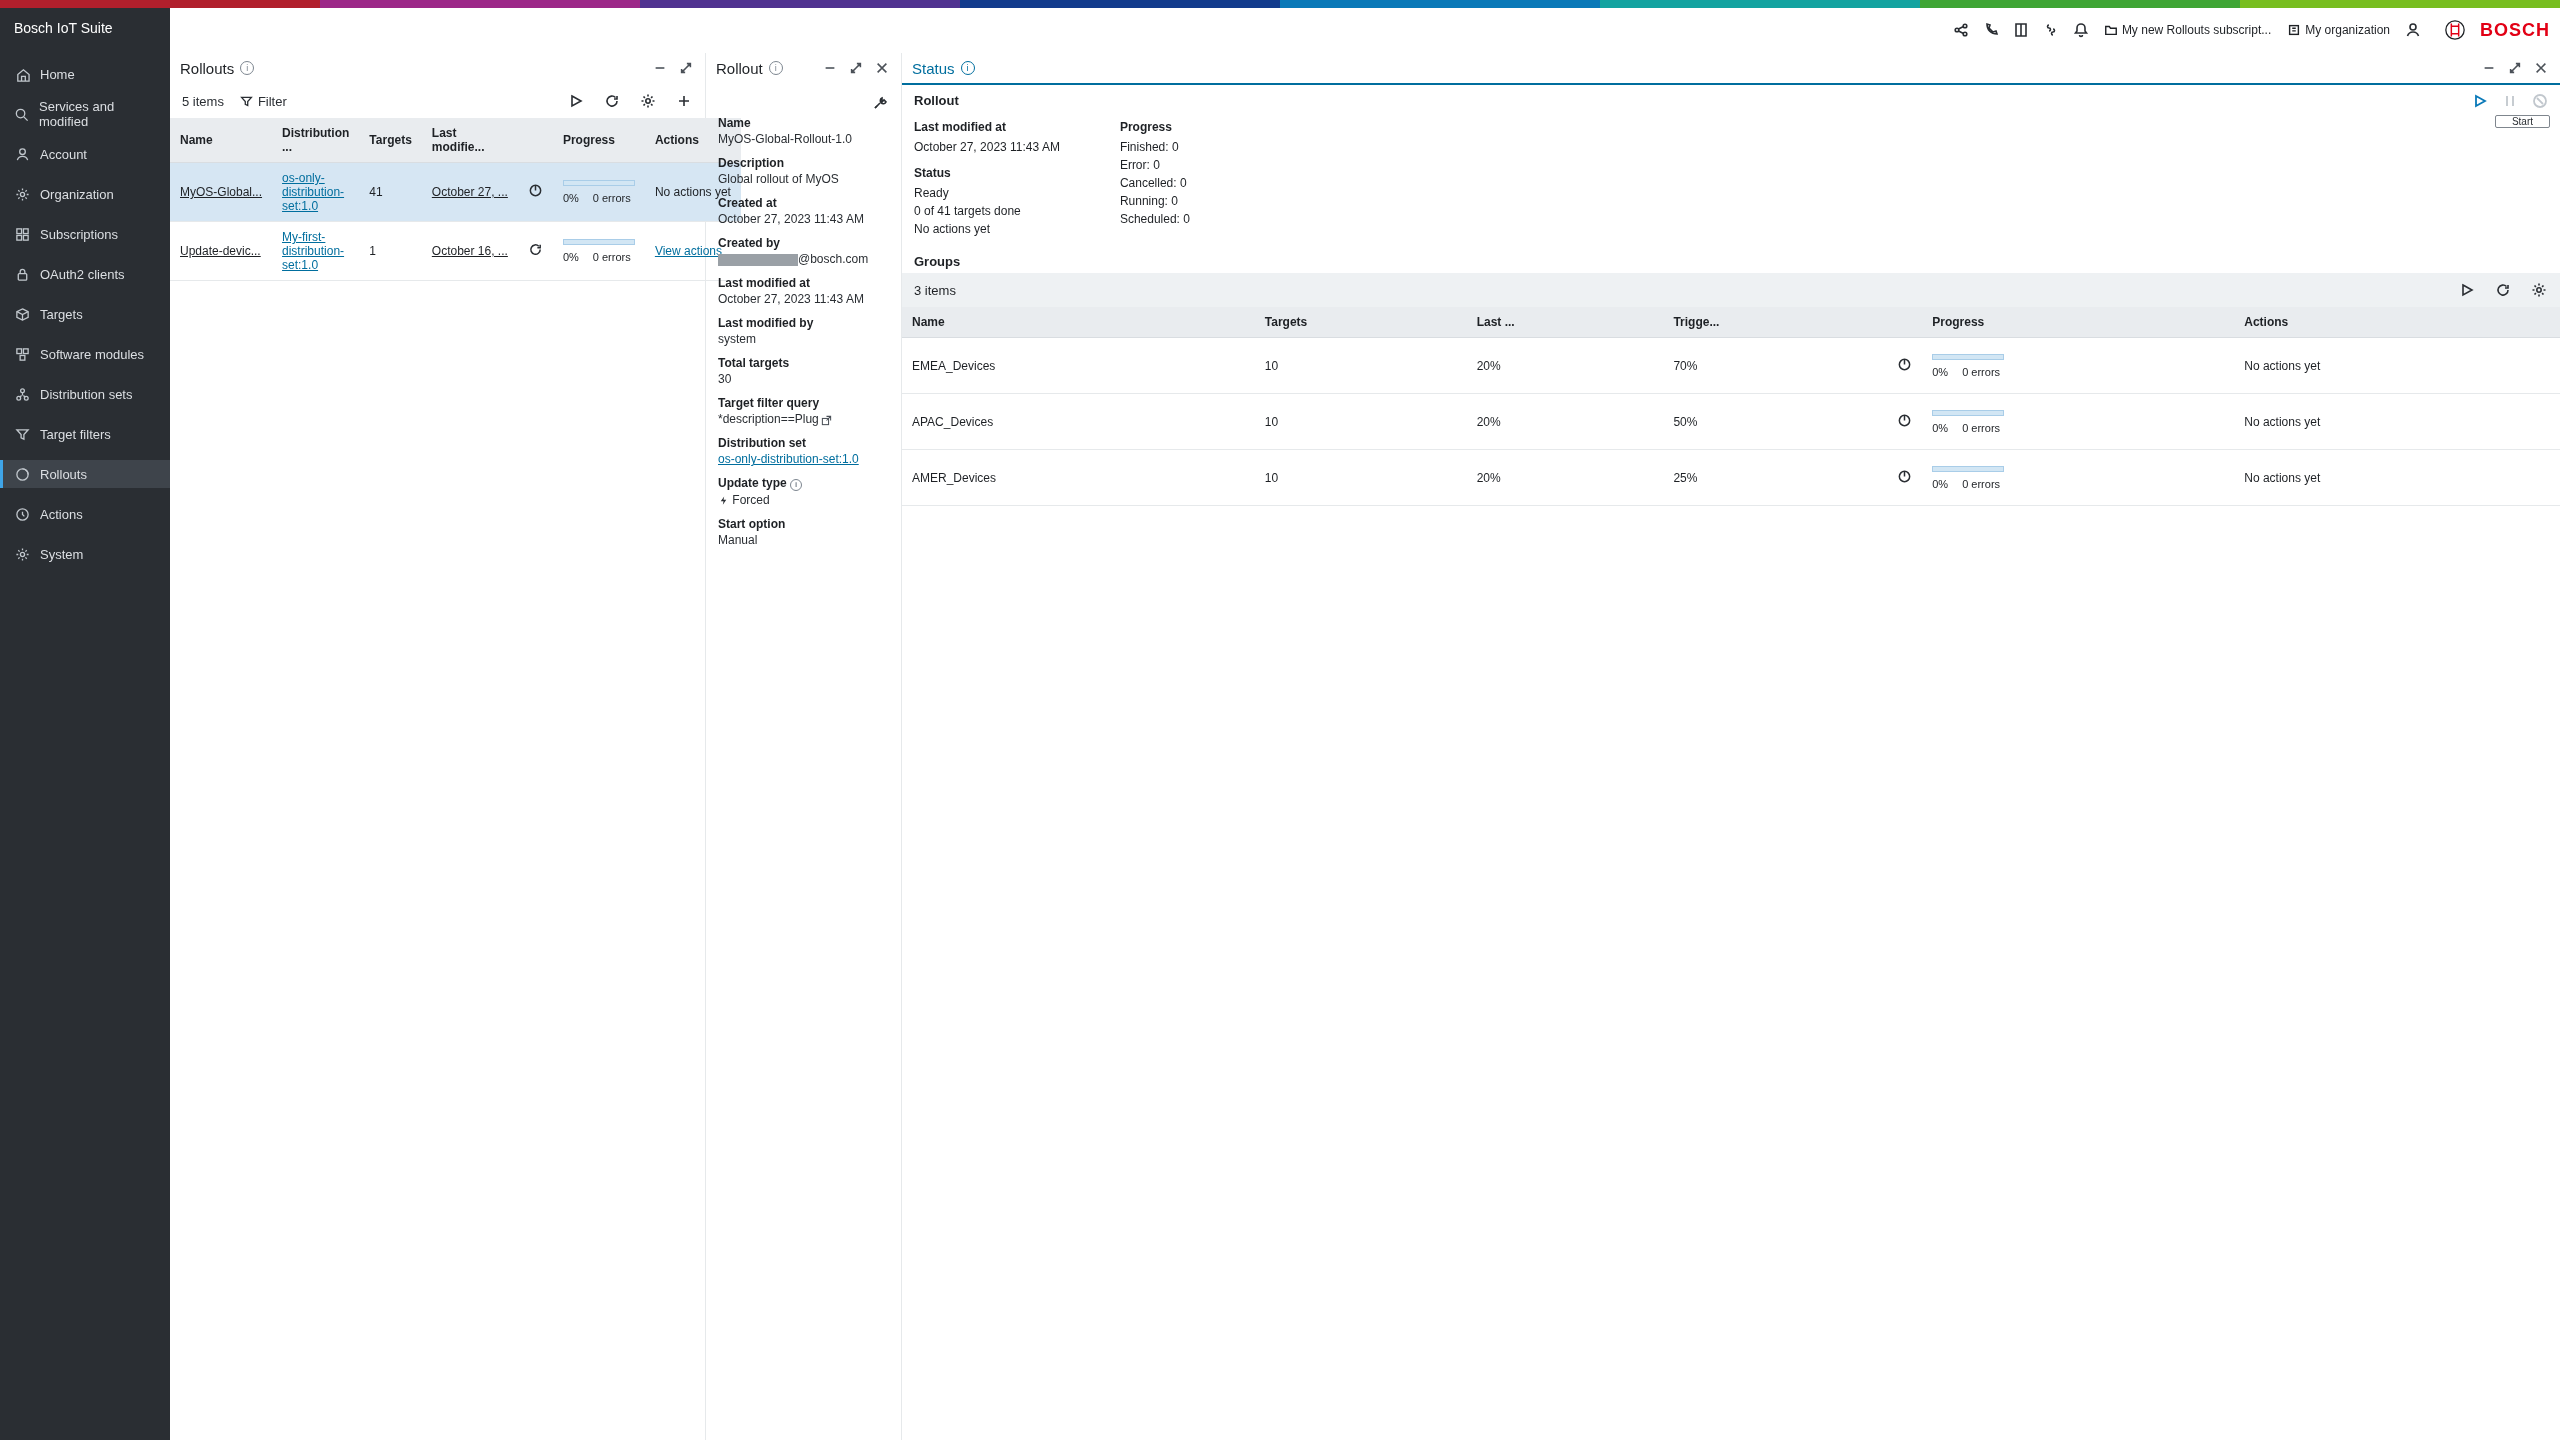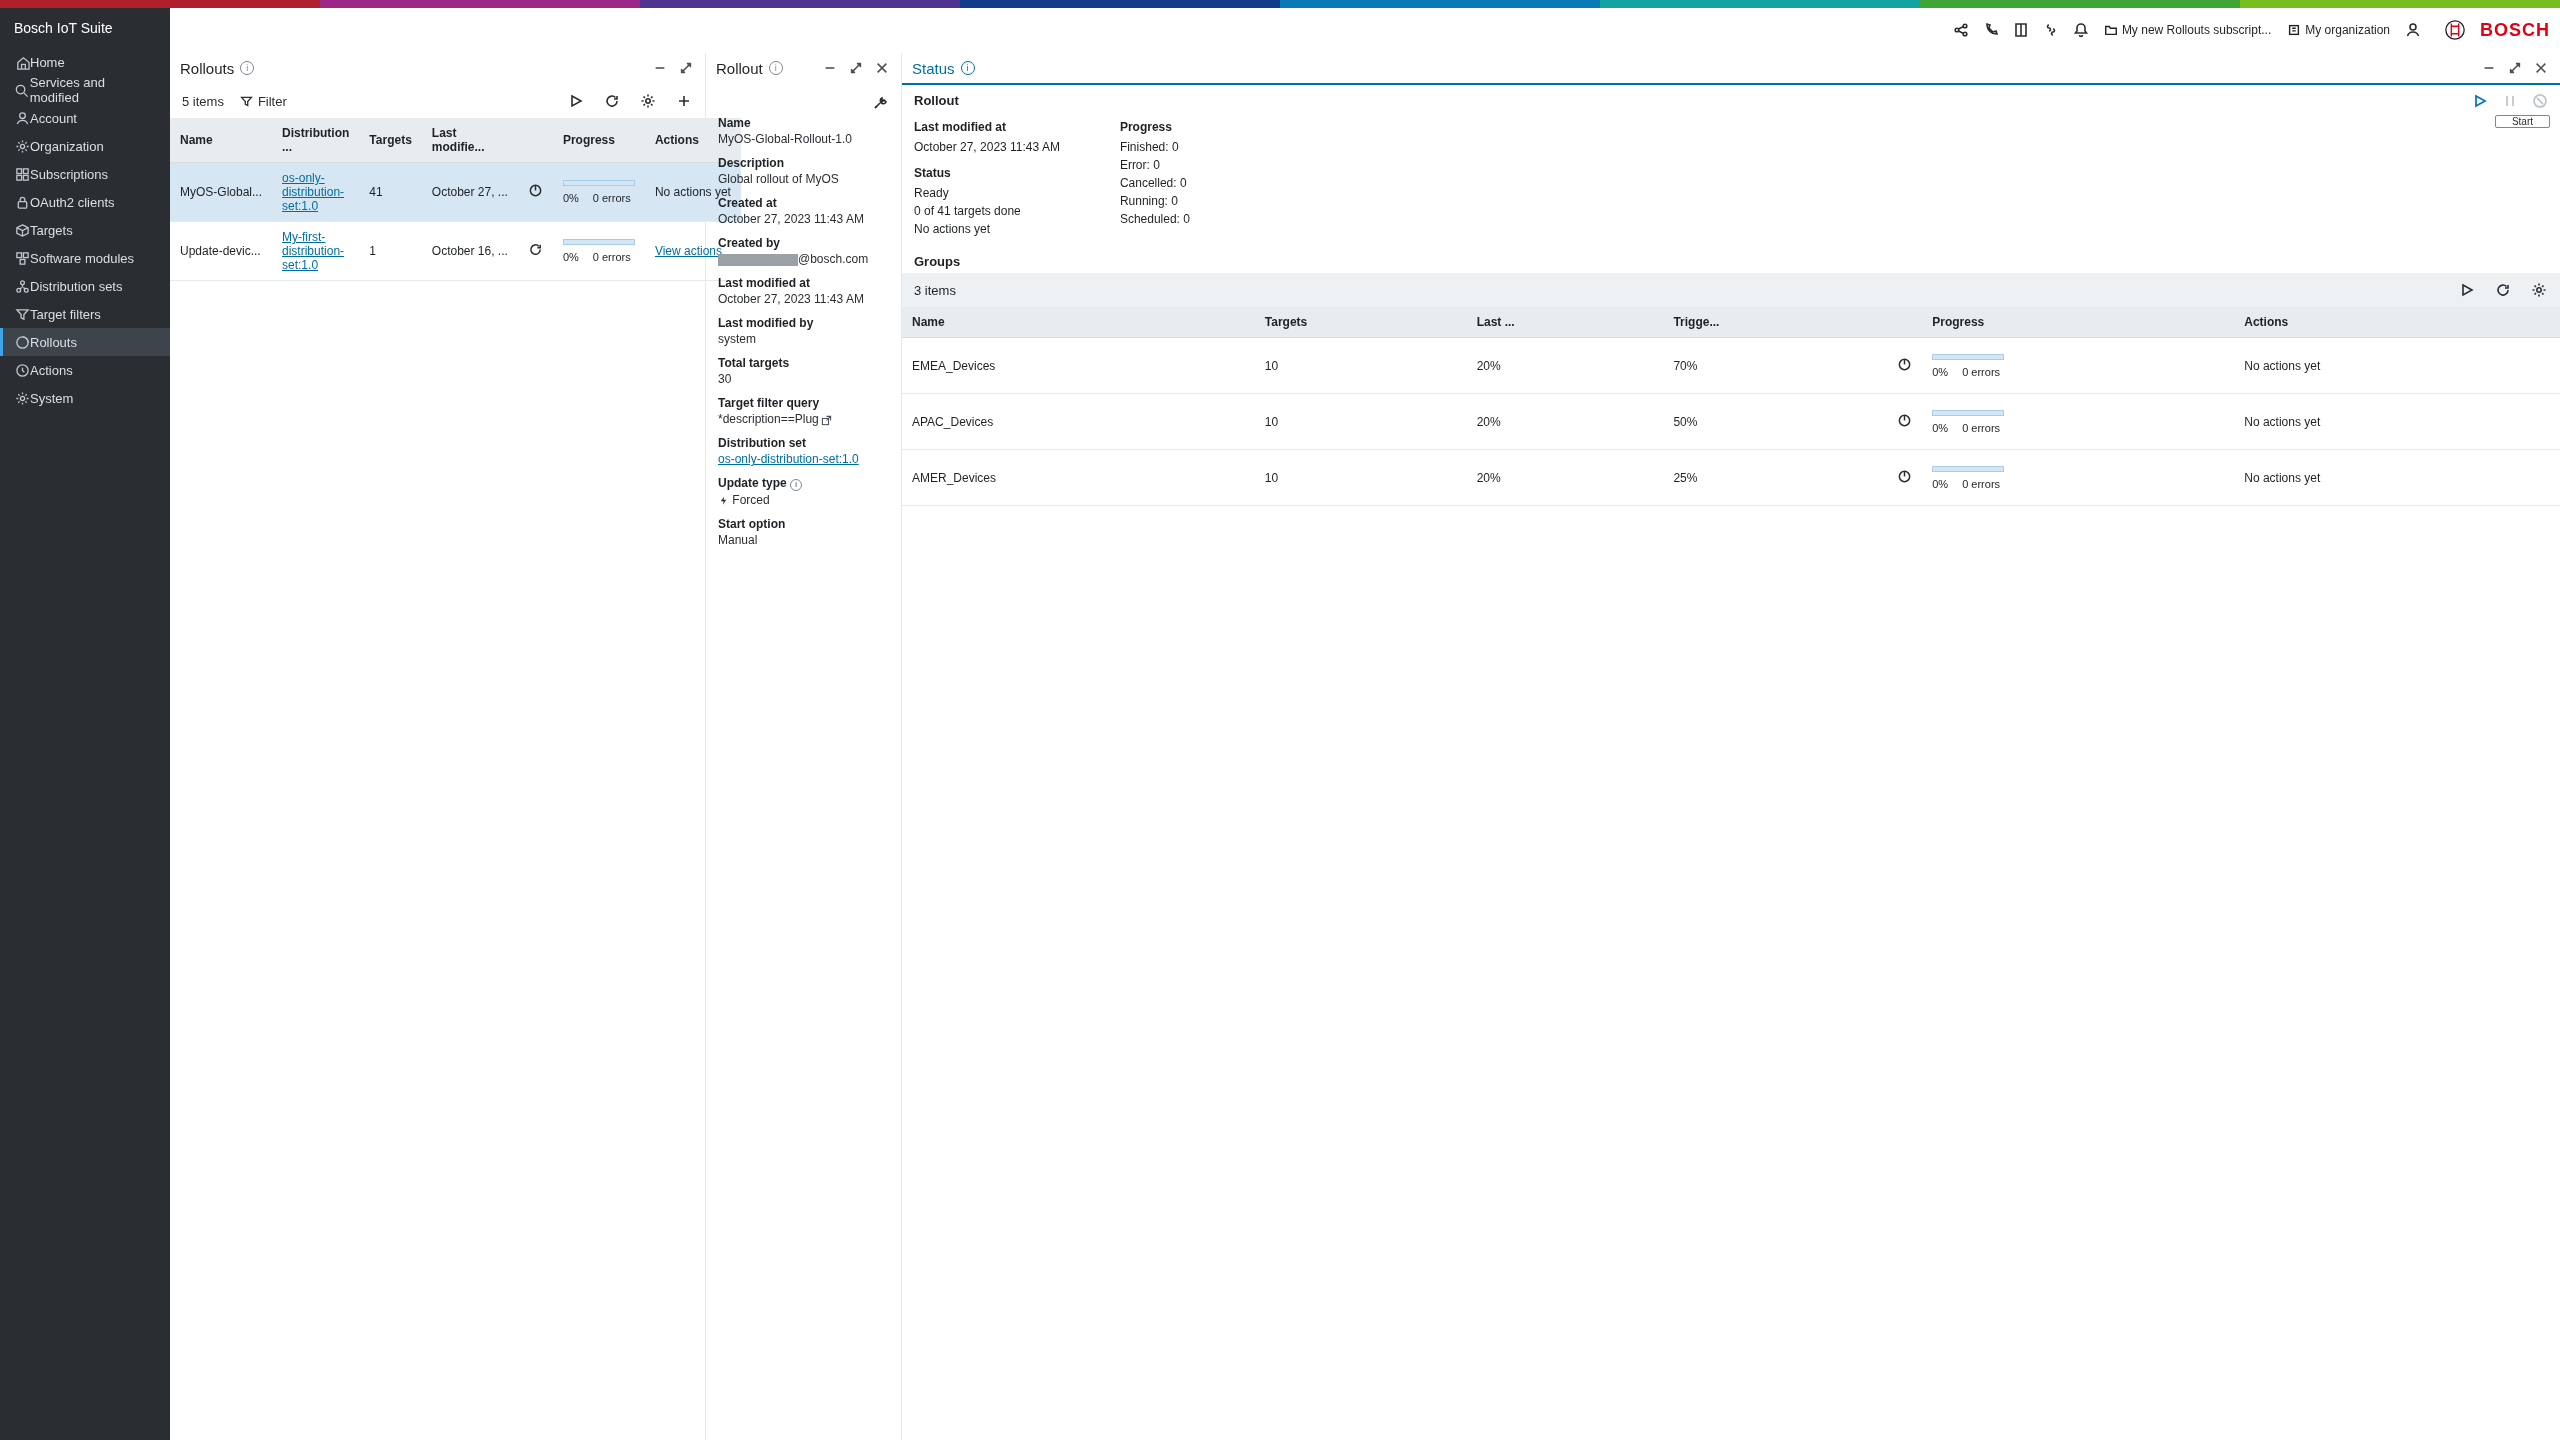--- a/index.html
+++ b/index.html
@@ -31,21 +31,21 @@
 
   
   .app{display:flex;height:calc(100% - var(--topstrip-h));}
 
   
   .sidebar{width:170px;background:var(--sidebar);color:#dcdfe3;display:flex;flex-direction:column;font-size:13px;}
   .sidebar-header{display:flex;align-items:center;justify-content:space-between;padding:6px 14px;height:40px;}
   .sidebar-header .title{font-size:14px;color:#fff;}
   .sidebar-header .close{color:#a9b0b8;font-size:14px;cursor:pointer;}
   .nav{list-style:none;margin:0;padding:0;}
-  .nav li{display:flex;align-items:center;gap:0;padding:0 14px;height:28px;cursor:pointer;position:relative;}
+  .nav li{display:flex;align-items:center;gap:10px;padding:0 14px;height:28px;cursor:pointer;position:relative;margin-top:12px;}
   .nav li.active{background:var(--sidebar-active);}
   .nav li.active::before{content:"";position:absolute;left:0;top:0;bottom:0;width:3px;background:#3fa5e8;}
   .nav .ico{width:16px;height:16px;display:flex;align-items:center;justify-content:center;color:#c1c7cd;}
   .nav svg{width:15px;height:15px;stroke:currentColor;fill:none;stroke-width:1.4;}
 
   
   .main{flex:1;display:flex;flex-direction:column;min-width:0;}
 
   
   .headerbar{height:var(--header-h);display:flex;align-items:center;justify-content:flex-end;gap:4px;padding:0 10px;border-bottom:1px solid #fff;}
@@ -112,21 +112,21 @@
   .status-cols{display:flex;gap:60px;padding:4px 12px 6px;}
   .status-cols .col .label{font-weight:700;margin-bottom:2px;}
   .status-cols .col div{font-size:12px;line-height:1.5;}
   .groups-header{font-weight:700;padding:10px 12px 4px;border-top:0;}
   .groups-toolbar{display:flex;align-items:center;justify-content:space-between;background:#eef1f3;padding:8px 12px;}
   .groups-toolbar .right{display:flex;gap:18px;}
   .groups-table th{background:#e9ecef;}
   .groups-table td{height:56px;}
   .power-ico svg{width:15px;height:15px;stroke:#2a2e33;fill:none;stroke-width:1.6;}
 
-  .truncate{white-space:nowrap;overflow:hidden;text-overflow:ellipsis;max-width:100%;}
+  .truncate{white-space:nowrap;overflow:hidden;text-overflow:ellipsis;max-width:100%;text-decoration:underline;}
 
 </style>
 </head>
 <body>
 
 <svg width="0" height="0" style="position:absolute">
   <defs>
     <g id="i-home">
         <path d="M3 8l6-5 6 5v7H3z"></path>
         <path d="M7 15v-5h4v5"></path>

